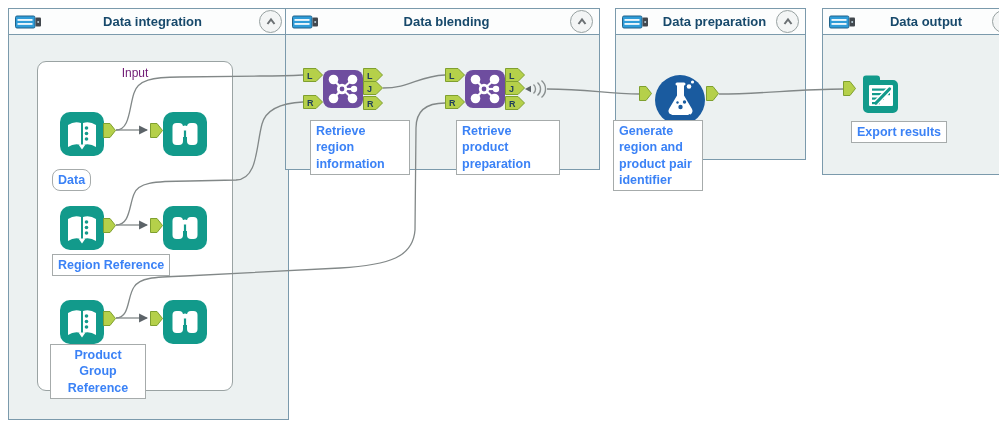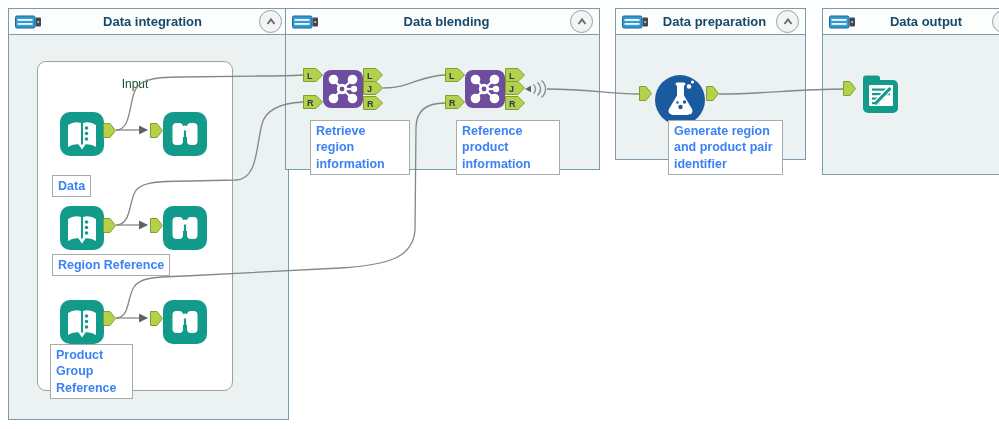--- a/index.html
+++ b/index.html
@@ -9,21 +9,21 @@
   .tc{position:absolute;background:#ecf1f1;border:1px solid #7b9aac;box-sizing:border-box;}
   .tc-header{position:absolute;top:0;left:0;right:0;height:26px;background:#fcfdfd;
              border-bottom:1px solid #7b9aac;display:flex;align-items:center;padding:0 6px;box-sizing:border-box;}
   .tc-title{flex:1;text-align:center;font-size:13px;font-weight:bold;color:#17496b;white-space:nowrap;overflow:hidden;}
   .tc-collapse{width:21px;height:21px;border-radius:50%;background:#f3f5f5;border:1px solid #97a1a1;
                display:flex;align-items:center;justify-content:center;flex:0 0 auto;}
   .hicon{flex:0 0 auto;margin-right:4px;}
 
   
   .group-box{position:absolute;background:#ffffff;border:1px solid #9aa3a3;border-radius:9px;box-sizing:border-box;}
-  .group-label{position:absolute;top:4px;left:0;right:0;text-align:center;font-size:12px;color:#14532d;margin-top:11px;}
+  .group-label{position:absolute;top:4px;left:0;right:0;text-align:center;font-size:12px;color:#701a75;}
 
   
   svg.wires{position:absolute;left:0;top:0;width:999px;height:429px;pointer-events:none;}
   svg.wires path.wire{fill:none;stroke:#828888;stroke-width:1.3;}
 
   
   .layer{position:absolute;left:0;top:0;width:999px;height:429px;pointer-events:none;}
   .abs{position:absolute;}
   .tool-label{position:absolute;background:#ffffff;border:1px solid #a6abab;color:#3b82f6;
               font-weight:bold;font-size:12.5px;line-height:1.3;padding:2px 5px;box-sizing:border-box;}
@@ -150,21 +150,21 @@
       <polygon points="0.5,0.5 7,0.5 12.5,7.5 7,14.5 0.5,14.5" fill="#b5d04a" stroke="#7fa02f"></polygon>
       </svg>
     <svg class="abs" style="left:163px;top:112px;" width="44" height="44" viewBox="0 0 44 44">
       <rect width="44" height="44" rx="10" fill="#129a8b"></rect>
       <rect x="9.5" y="11" width="10.5" height="22" rx="4" fill="#fff"></rect>
       <rect x="24" y="11" width="10.5" height="22" rx="4" fill="#fff"></rect>
       <rect x="18" y="14" width="8" height="11" fill="#fff"></rect>
       <rect x="20.9" y="13" width="2.2" height="13" fill="#129a8b"></rect>
       <circle cx="22" cy="16" r="2.6" fill="#fff"></circle>
     </svg>
-    <div class="tool-label nowrap" style="left:52px;top:175px;">Data</div>
+    <div class="tool-label nowrap" style="left:52px;top:169px;border-radius:8px;">Data</div>
 
     <svg class="abs" style="left:60px;top:206px;" width="44" height="44" viewBox="0 0 44 44">
       <rect width="44" height="44" rx="10" fill="#129a8b"></rect>
       <path d="M8,13 Q14,9 21,11 L21,33 Q14,31 8,35 Z" fill="#fff"></path>
       <path d="M36,13 Q30,9 23,11 L23,33 Q30,31 36,35 Z" fill="#fff"></path>
       <polygon points="18.5,32.5 25.5,32.5 22,37.5" fill="#fff"></polygon>
       <circle cx="26.5" cy="16" r="1.8" fill="#129a8b"></circle>
         <circle cx="26.5" cy="21.5" r="1.8" fill="#129a8b"></circle>
         <circle cx="26.5" cy="27" r="1.8" fill="#129a8b"></circle>
     </svg>
@@ -200,21 +200,21 @@
       <polygon points="0.5,0.5 7,0.5 12.5,7.5 7,14.5 0.5,14.5" fill="#b5d04a" stroke="#7fa02f"></polygon>
       </svg>
     <svg class="abs" style="left:163px;top:300px;" width="44" height="44" viewBox="0 0 44 44">
       <rect width="44" height="44" rx="10" fill="#129a8b"></rect>
       <rect x="9.5" y="11" width="10.5" height="22" rx="4" fill="#fff"></rect>
       <rect x="24" y="11" width="10.5" height="22" rx="4" fill="#fff"></rect>
       <rect x="18" y="14" width="8" height="11" fill="#fff"></rect>
       <rect x="20.9" y="13" width="2.2" height="13" fill="#129a8b"></rect>
       <circle cx="22" cy="16" r="2.6" fill="#fff"></circle>
     </svg>
-    <div class="tool-label" style="left:50px;top:344px;width:83px;">Product Group Reference</div>
+    <div class="tool-label" style="left:50px;top:344px;width:96px;text-align:center;">Product Group Reference</div>
 
     <div class="abs" style="left:303px;top:67px;width:83px;height:46px;">
       <svg class="abs" style="left:0;top:1px;" width="20" height="14" viewBox="0 0 20 14">
         <polygon points="0.5,0.5 13,0.5 19.5,7 13,13.5 0.5,13.5" fill="#b5d04a" stroke="#7fa02f"></polygon>
         <text x="4" y="10.5" font-size="9" font-weight="bold" fill="#1e3d5c">L</text>
         </svg>
       <svg class="abs" style="left:0;top:28px;" width="20" height="14" viewBox="0 0 20 14">
         <polygon points="0.5,0.5 13,0.5 19.5,7 13,13.5 0.5,13.5" fill="#b5d04a" stroke="#7fa02f"></polygon>
         <text x="4" y="10.5" font-size="9" font-weight="bold" fill="#1e3d5c">R</text>
         </svg>
@@ -282,21 +282,21 @@
         </svg>
       <svg class="abs" style="left:60px;top:14px;" width="20" height="14" viewBox="0 0 20 14">
         <polygon points="0.5,0.5 13,0.5 19.5,7 13,13.5 0.5,13.5" fill="#b5d04a" stroke="#7fa02f"></polygon>
         <text x="4" y="10.5" font-size="9" font-weight="bold" fill="#1e3d5c">J</text>
         </svg>
       <svg class="abs" style="left:60px;top:29px;" width="20" height="14" viewBox="0 0 20 14">
         <polygon points="0.5,0.5 13,0.5 19.5,7 13,13.5 0.5,13.5" fill="#b5d04a" stroke="#7fa02f"></polygon>
         <text x="4" y="10.5" font-size="9" font-weight="bold" fill="#1e3d5c">R</text>
         </svg>
     </div>
-    <div class="tool-label" style="left:456px;top:120px;width:104px;">Reference product information</div>
+    <div class="tool-label" style="left:456px;top:120px;width:104px;">Retrieve product preparation</div>
 
     <div class="abs" style="left:639px;top:73px;width:80px;height:54px;">
       <svg class="abs" style="left:0;top:13px;" width="13" height="15" viewBox="0 0 13 15">
         <polygon points="0.5,0.5 7,0.5 12.5,7.5 7,14.5 0.5,14.5" fill="#b5d04a" stroke="#7fa02f"></polygon>
         </svg>
       <svg class="abs" style="left:15px;top:1px;" width="52" height="52" viewBox="0 0 52 52">
         <circle cx="26" cy="26" r="25" fill="#1a5b9f"></circle>
         <rect x="21.5" y="8.5" width="10" height="3" rx="1.5" fill="#fff"></rect>
         <rect x="23" y="10" width="7" height="9" fill="#fff"></rect>
         <path d="M23,18 h7 v3.5 l8,13.5 a4,4 0 0 1 -3.5,6 h-16 a4,4 0 0 1 -3.5,-6 l8,-13.5 Z" fill="#fff"></path>
@@ -304,32 +304,33 @@
           <circle cx="38.5" cy="8" r="1.6" fill="#fff"></circle>
         <circle cx="26.5" cy="33" r="2.2" fill="#1a5b9f"></circle>
           <circle cx="30.5" cy="28" r="1.7" fill="#1a5b9f"></circle>
           <circle cx="23.5" cy="28.5" r="1.2" fill="#1a5b9f"></circle>
         <path d="M16,40.5 a11,5 0 0 0 20,0" fill="none" stroke="#1a5b9f" stroke-width="1.6"></path>
       </svg>
       <svg class="abs" style="left:67px;top:13px;" width="13" height="15" viewBox="0 0 13 15">
         <polygon points="0.5,0.5 7,0.5 12.5,7.5 7,14.5 0.5,14.5" fill="#b5d04a" stroke="#7fa02f"></polygon>
         </svg>
     </div>
-    <div class="tool-label" style="left:668px;top:120px;width:115px;">Generate region and product pair identifier</div>
+    <div class="tool-label" style="left:613px;top:120px;width:90px;">Generate region and product pair identifier</div>
 
     <div class="abs" style="left:843px;top:72px;width:62px;height:46px;">
       <svg class="abs" style="left:0;top:9px;" width="13" height="15" viewBox="0 0 13 15">
         <polygon points="0.5,0.5 7,0.5 12.5,7.5 7,14.5 0.5,14.5" fill="#b5d04a" stroke="#7fa02f"></polygon>
         </svg>
       <svg class="abs" style="left:16px;top:0;" width="44" height="44" viewBox="0 0 44 44">
         <path d="M4,36 a5,5 0 0 0 5,5 h25 a5,5 0 0 0 5,-5 V13 a5,5 0 0 0 -5,-5 H21 V6.5 a3,3 0 0 0 -3,-3 h-11 a3,3 0 0 0 -3,3 Z" fill="#129a8b"></path>
         <rect x="10" y="13" width="24" height="21" rx="1" fill="#fff"></rect>
         <rect x="13" y="16.5" width="18" height="2.2" fill="#129a8b"></rect>
         <rect x="13" y="21" width="18" height="2.2" fill="#129a8b"></rect>
         <rect x="13" y="25.5" width="12" height="2.2" fill="#129a8b"></rect>
         <rect x="13" y="30" width="8" height="2.2" fill="#129a8b"></rect>
         <line x1="17" y1="31" x2="30.5" y2="17" stroke="#fff" stroke-width="6"></line>
         <line x1="17" y1="31" x2="30.5" y2="17" stroke="#129a8b" stroke-width="3.2" stroke-linecap="round"></line>
       </svg>
     </div>
+    <div class="tool-label nowrap" style="left:851px;top:121px;">Export results</div>
 
   </div>
 </div>
 
 </body></html>

